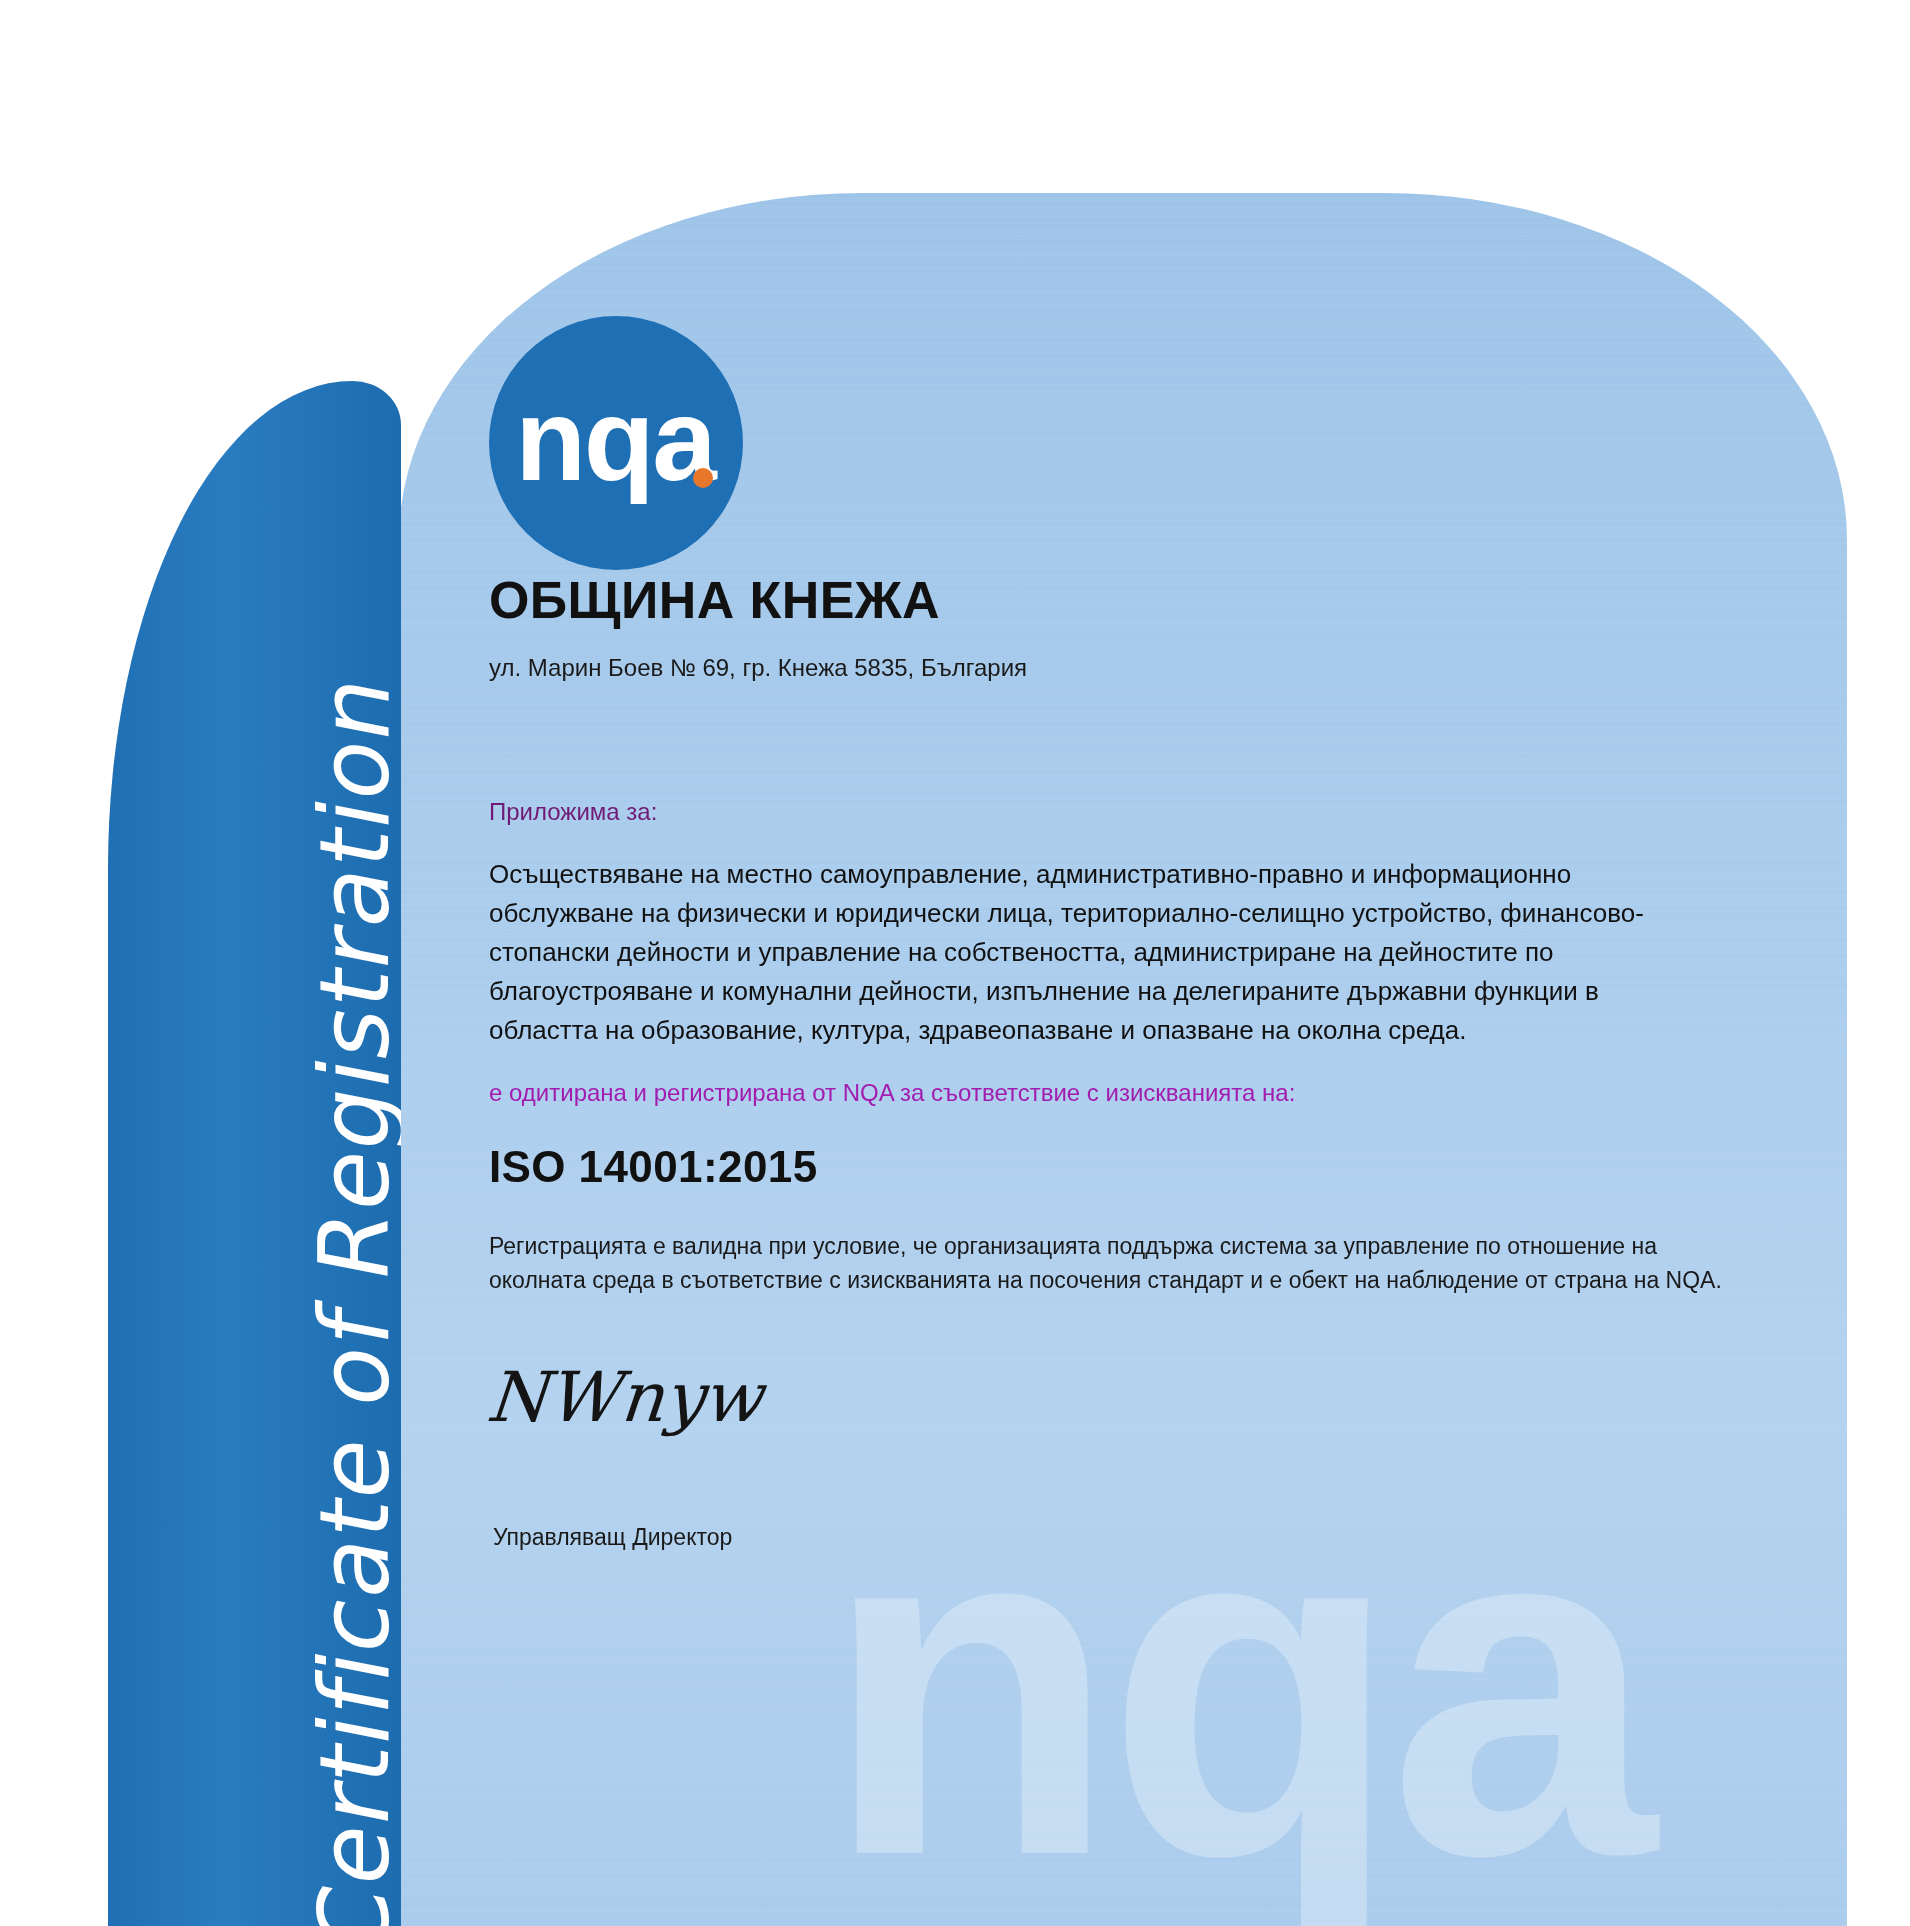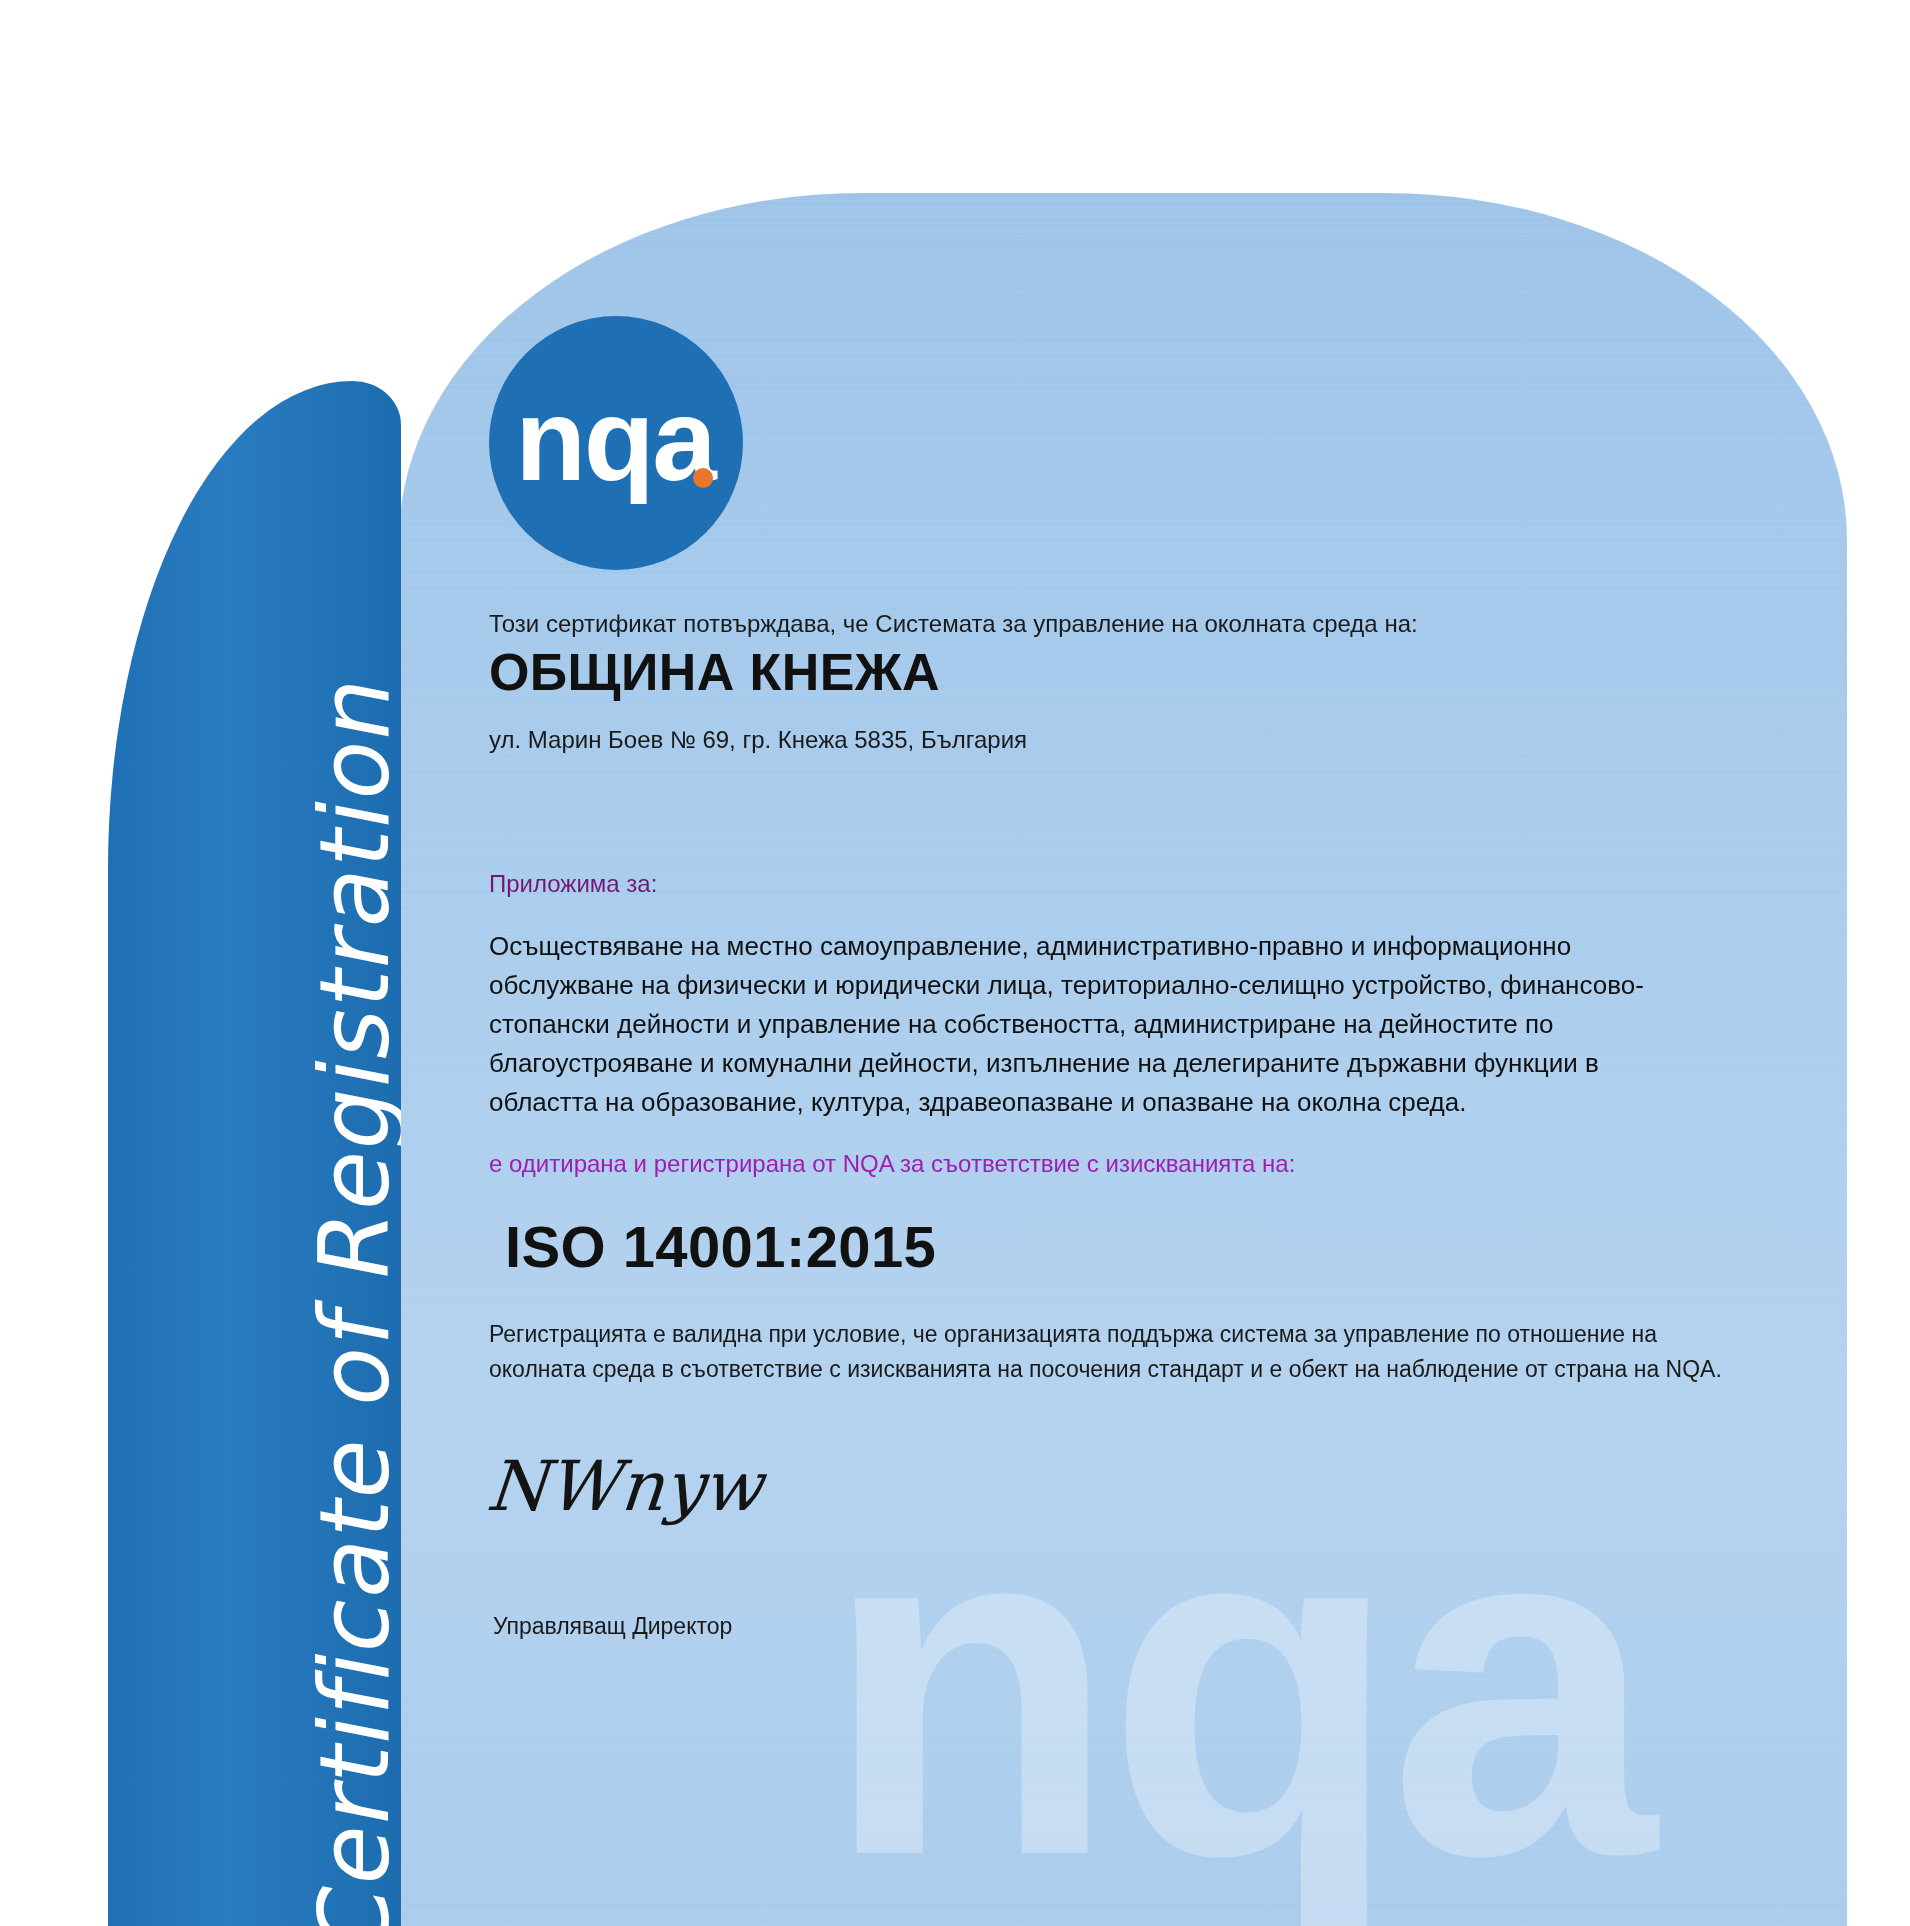--- a/index.html
+++ b/index.html
@@ -147,25 +147,24 @@
     color: #111111;
     max-width: 1225px;
   }
   .audited {
     margin-top: 28.5px;
     font-size: 24px;
     color: #a21caf;
   }
   .standard {
     margin-top: 35px;
-    font-size: 58px;
+    font-size: 44px;
     font-weight: 700;
     letter-spacing: 0.4px;
     color: #111111;
-    margin-left: 16px;
   }
   .validity {
     margin-top: 37px;
     font-size: 23px;
     line-height: 1.52;
     color: #1a1a1a;
     max-width: 1244px;
   }
 
   
@@ -216,21 +215,20 @@
     <div class="sash-text">Certificate of Registration</div>
   </div>
 
   <div class="content">
 
     <div class="logo">
       <span class="logo-text">nqa</span>
       <span class="logo-dot"></span>
     </div>
 
-    <div class="intro">Този сертификат потвърждава, че Системата за управление на околната среда на:</div>
 
     <div class="org-name">ОБЩИНА КНЕЖА</div>
 
     <div class="org-address">ул. Марин Боев № 69, гр. Кнежа 5835, България</div>
 
     <div class="scope-label">Приложима за:</div>
 
     <div class="scope-text">Осъществяване на местно самоуправление, административно-правно и информационно обслужване на физически и юридически лица, териториално-селищно устройство, финансово-стопански дейности и управление на собствеността, администриране на дейностите по благоустрояване и комунални дейности, изпълнение на делегираните държавни функции в областта на образование, култура, здравеопазване и опазване на околна среда.</div>
 
     <div class="audited">е одитирана и регистрирана от NQA за съответствие с изискванията на:</div>

